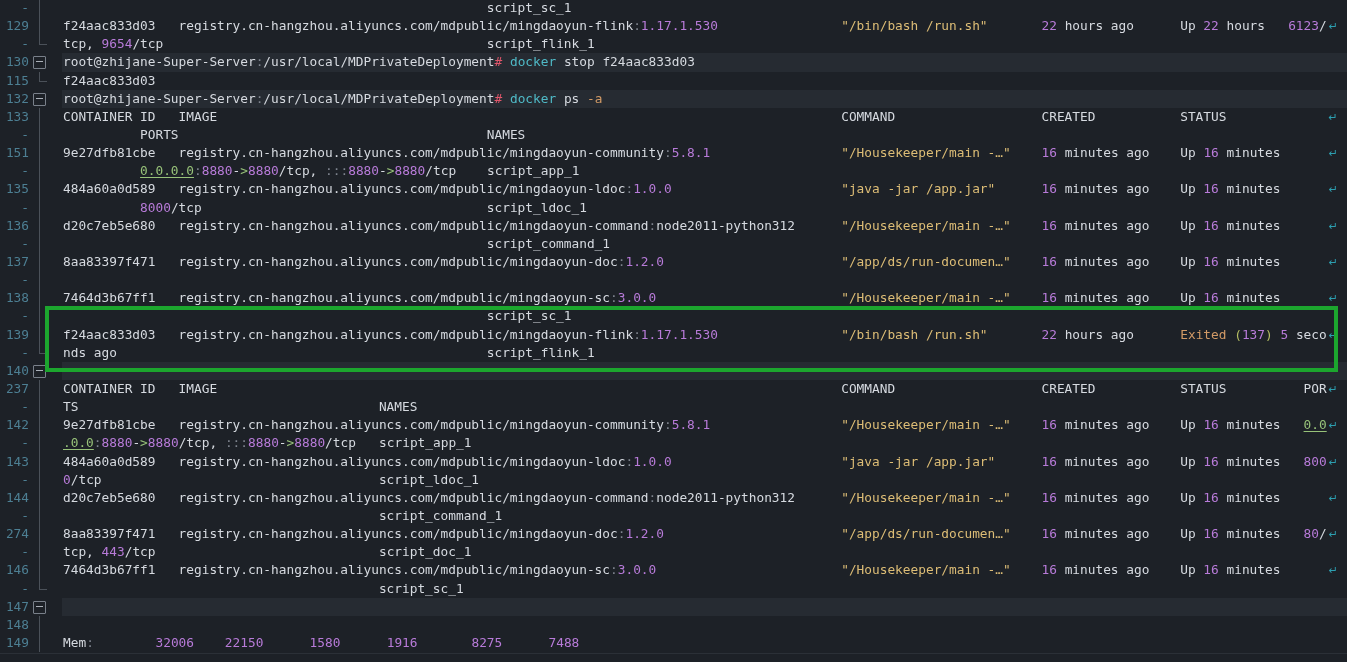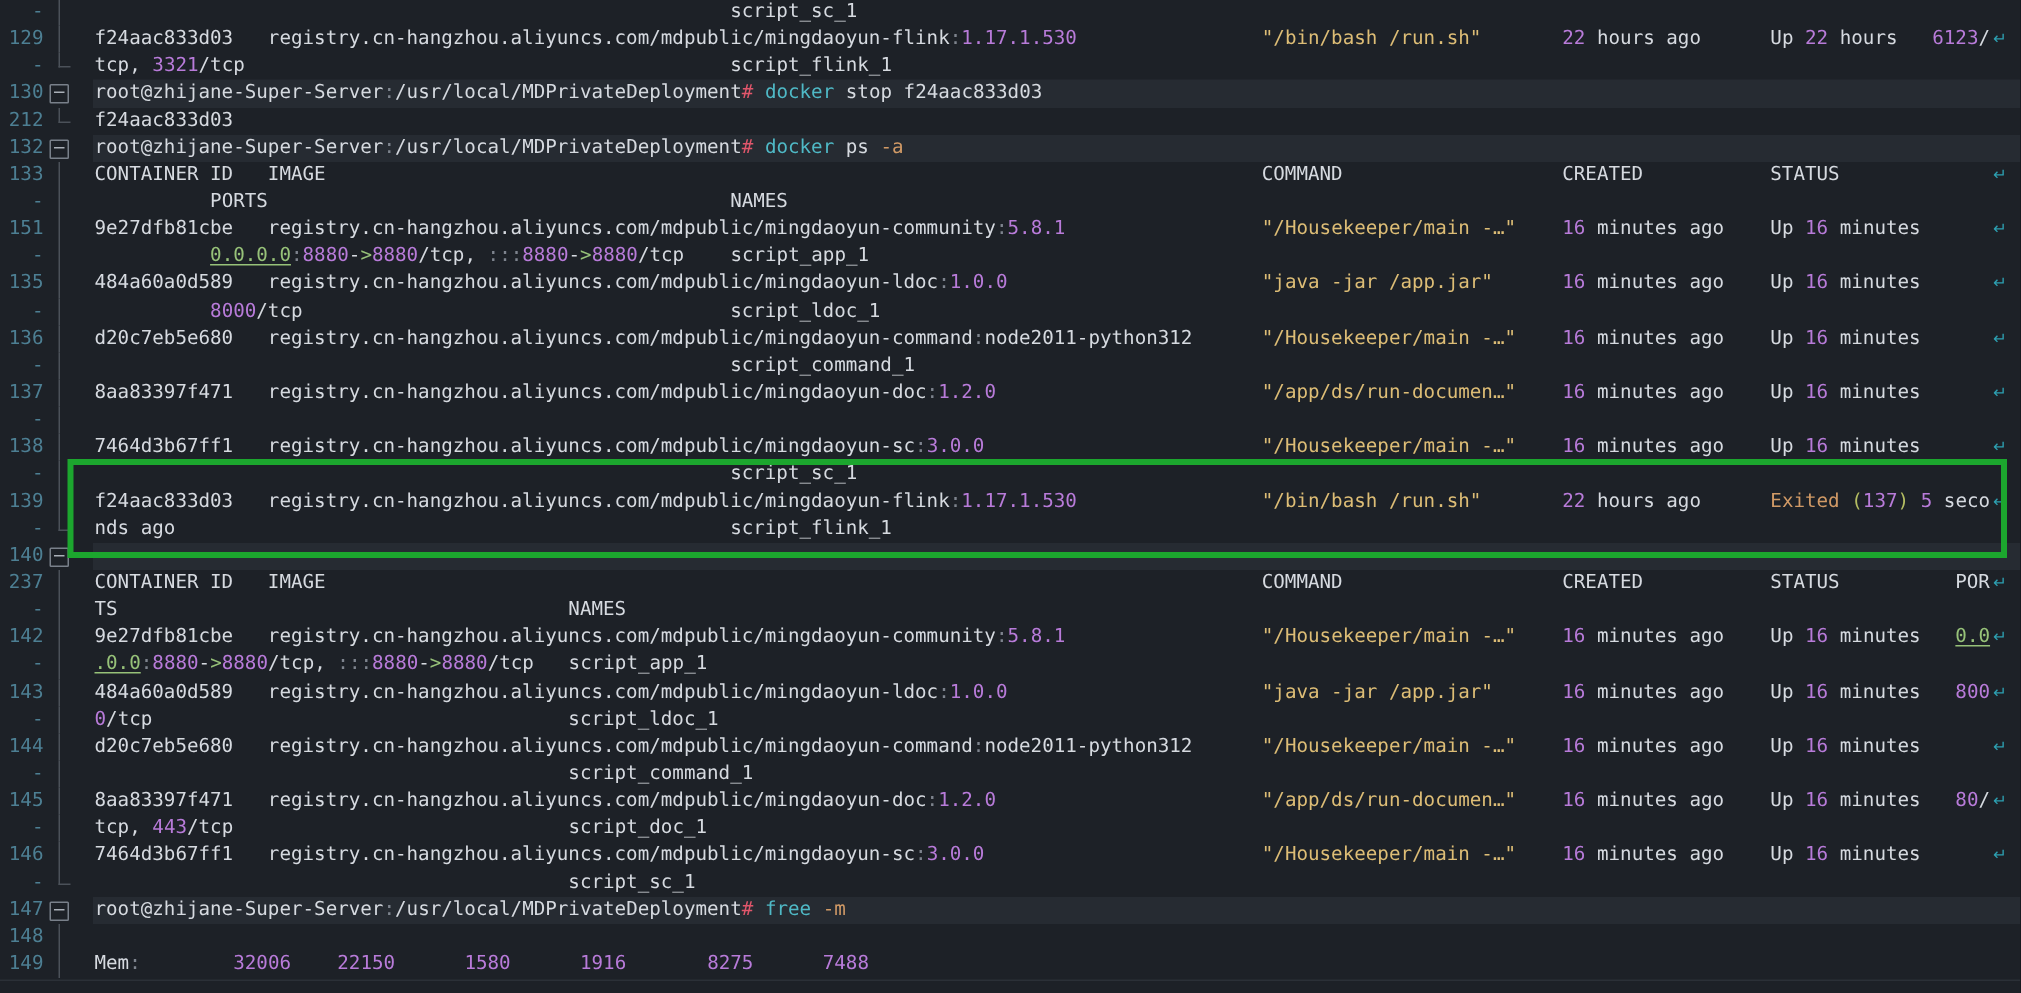--- a/index.html
+++ b/index.html
@@ -52,29 +52,29 @@
         <span class="ct">                                                       <span style="color: rgb(214, 218, 224);">script_sc_1</span></span>
       </div>
       <div class="row">
         <span class="ln">129</span>
         <span class="fold-line"></span>
         <span class="ct"><span style="color: rgb(214, 218, 224);">f24aac833d03</span>   <span style="color: rgb(214, 218, 224);">registry.cn-hangzhou.aliyuncs.com/mdpublic/mingdaoyun-flink</span><span style="color: rgb(126, 132, 142);">:</span><span style="color: rgb(184, 123, 217);">1.17.1.530</span>                <span style="color: rgb(221, 189, 118);">"/bin/bash /run.sh"</span>       <span style="color: rgb(184, 123, 217);">22</span><span style="color: rgb(214, 218, 224);"> hours ago</span>      <span style="color: rgb(214, 218, 224);">Up</span> <span style="color: rgb(184, 123, 217);">22</span> <span style="color: rgb(214, 218, 224);">hours</span>   <span style="color: rgb(184, 123, 217);">6123</span><span style="color: rgb(214, 218, 224);">/</span><span class="wrapg" style="color: rgb(45, 159, 176);">↵</span></span>
       </div>
       <div class="row">
         <span class="ln">-</span>
         <span class="fold-end"></span>
-        <span class="ct"><span style="color: rgb(214, 218, 224);">tcp,</span> <span style="color: rgb(184, 123, 217);">3321</span><span style="color: rgb(214, 218, 224);">/tcp</span>                                          <span style="color: rgb(214, 218, 224);">script_flink_1</span></span>
+        <span class="ct"><span style="color: rgb(214, 218, 224);">tcp,</span> <span style="color: rgb(184, 123, 217);">9654</span><span style="color: rgb(214, 218, 224);">/tcp</span>                                          <span style="color: rgb(214, 218, 224);">script_flink_1</span></span>
       </div>
       <div class="row hl">
         <span class="ln">130</span>
         <span class="fold-open"></span>
         <span class="ct"><span style="color: rgb(214, 218, 224);">root@zhijane-Super-Server</span><span style="color: rgb(126, 132, 142);">:</span><span style="color: rgb(214, 218, 224);">/usr/local/MDPrivateDeployment</span><span style="color: rgb(224, 86, 107);">#</span> <span style="color: rgb(79, 185, 198);">docker</span> <span style="color: rgb(214, 218, 224);">stop f24aac833d03</span></span>
       </div>
       <div class="row">
-        <span class="ln">212</span>
+        <span class="ln">115</span>
         <span class="fold-end"></span>
         <span class="ct"><span style="color: rgb(214, 218, 224);">f24aac833d03</span></span>
       </div>
       <div class="row hl">
         <span class="ln">132</span>
         <span class="fold-open"></span>
         <span class="ct"><span style="color: rgb(214, 218, 224);">root@zhijane-Super-Server</span><span style="color: rgb(126, 132, 142);">:</span><span style="color: rgb(214, 218, 224);">/usr/local/MDPrivateDeployment</span><span style="color: rgb(224, 86, 107);">#</span> <span style="color: rgb(79, 185, 198);">docker</span> <span style="color: rgb(214, 218, 224);">ps</span> <span style="color: rgb(209, 154, 102);">-a</span></span>
       </div>
       <div class="row">
         <span class="ln">133</span>
@@ -183,21 +183,21 @@
         <span class="ln">144</span>
         <span class="fold-line"></span>
         <span class="ct"><span style="color: rgb(214, 218, 224);">d20c7eb5e680</span>   <span style="color: rgb(214, 218, 224);">registry.cn-hangzhou.aliyuncs.com/mdpublic/mingdaoyun-command</span><span style="color: rgb(126, 132, 142);">:</span><span style="color: rgb(214, 218, 224);">node2011-python312</span>      <span style="color: rgb(221, 189, 118);">"/Housekeeper/main -…"</span>    <span style="color: rgb(184, 123, 217);">16</span><span style="color: rgb(214, 218, 224);"> minutes ago</span>    <span style="color: rgb(214, 218, 224);">Up</span> <span style="color: rgb(184, 123, 217);">16</span> <span style="color: rgb(214, 218, 224);">minutes</span>      <span class="wrapg" style="color: rgb(45, 159, 176);">↵</span></span>
       </div>
       <div class="row">
         <span class="ln">-</span>
         <span class="fold-line"></span>
         <span class="ct">                                         <span style="color: rgb(214, 218, 224);">script_command_1</span></span>
       </div>
       <div class="row">
-        <span class="ln">145</span>
+        <span class="ln">274</span>
         <span class="fold-line"></span>
         <span class="ct"><span style="color: rgb(214, 218, 224);">8aa83397f471</span>   <span style="color: rgb(214, 218, 224);">registry.cn-hangzhou.aliyuncs.com/mdpublic/mingdaoyun-doc</span><span style="color: rgb(126, 132, 142);">:</span><span style="color: rgb(184, 123, 217);">1.2.0</span>                       <span style="color: rgb(221, 189, 118);">"/app/ds/run-documen…"</span>    <span style="color: rgb(184, 123, 217);">16</span><span style="color: rgb(214, 218, 224);"> minutes ago</span>    <span style="color: rgb(214, 218, 224);">Up</span> <span style="color: rgb(184, 123, 217);">16</span> <span style="color: rgb(214, 218, 224);">minutes</span>   <span style="color: rgb(184, 123, 217);">80</span><span style="color: rgb(214, 218, 224);">/</span><span class="wrapg" style="color: rgb(45, 159, 176);">↵</span></span>
       </div>
       <div class="row">
         <span class="ln">-</span>
         <span class="fold-line"></span>
         <span class="ct"><span style="color: rgb(214, 218, 224);">tcp,</span> <span style="color: rgb(184, 123, 217);">443</span><span style="color: rgb(214, 218, 224);">/tcp</span>                             <span style="color: rgb(214, 218, 224);">script_doc_1</span></span>
       </div>
       <div class="row">
         <span class="ln">146</span>
@@ -205,21 +205,20 @@
         <span class="ct"><span style="color: rgb(214, 218, 224);">7464d3b67ff1</span>   <span style="color: rgb(214, 218, 224);">registry.cn-hangzhou.aliyuncs.com/mdpublic/mingdaoyun-sc</span><span style="color: rgb(126, 132, 142);">:</span><span style="color: rgb(184, 123, 217);">3.0.0</span>                        <span style="color: rgb(221, 189, 118);">"/Housekeeper/main -…"</span>    <span style="color: rgb(184, 123, 217);">16</span><span style="color: rgb(214, 218, 224);"> minutes ago</span>    <span style="color: rgb(214, 218, 224);">Up</span> <span style="color: rgb(184, 123, 217);">16</span> <span style="color: rgb(214, 218, 224);">minutes</span>      <span class="wrapg" style="color: rgb(45, 159, 176);">↵</span></span>
       </div>
       <div class="row">
         <span class="ln">-</span>
         <span class="fold-end"></span>
         <span class="ct">                                         <span style="color: rgb(214, 218, 224);">script_sc_1</span></span>
       </div>
       <div class="row hl">
         <span class="ln">147</span>
         <span class="fold-open"></span>
-        <span class="ct"><span style="color: rgb(214, 218, 224);">root@zhijane-Super-Server</span><span style="color: rgb(126, 132, 142);">:</span><span style="color: rgb(214, 218, 224);">/usr/local/MDPrivateDeployment</span><span style="color: rgb(224, 86, 107);">#</span> <span style="color: rgb(79, 185, 198);">free</span> <span style="color: rgb(209, 154, 102);">-m</span></span>
       </div>
       <div class="row">
         <span class="ln">148</span>
         <span class="fold-line"></span>
       </div>
       <div class="row">
         <span class="ln">149</span>
         <span class="fold-line"></span>
         <span class="ct"><span style="color: rgb(214, 218, 224);">Mem</span><span style="color: rgb(126, 132, 142);">:</span>        <span style="color: rgb(184, 123, 217);">32006</span>    <span style="color: rgb(184, 123, 217);">22150</span>      <span style="color: rgb(184, 123, 217);">1580</span>      <span style="color: rgb(184, 123, 217);">1916</span>       <span style="color: rgb(184, 123, 217);">8275</span>      <span style="color: rgb(184, 123, 217);">7488</span></span>
       </div>

